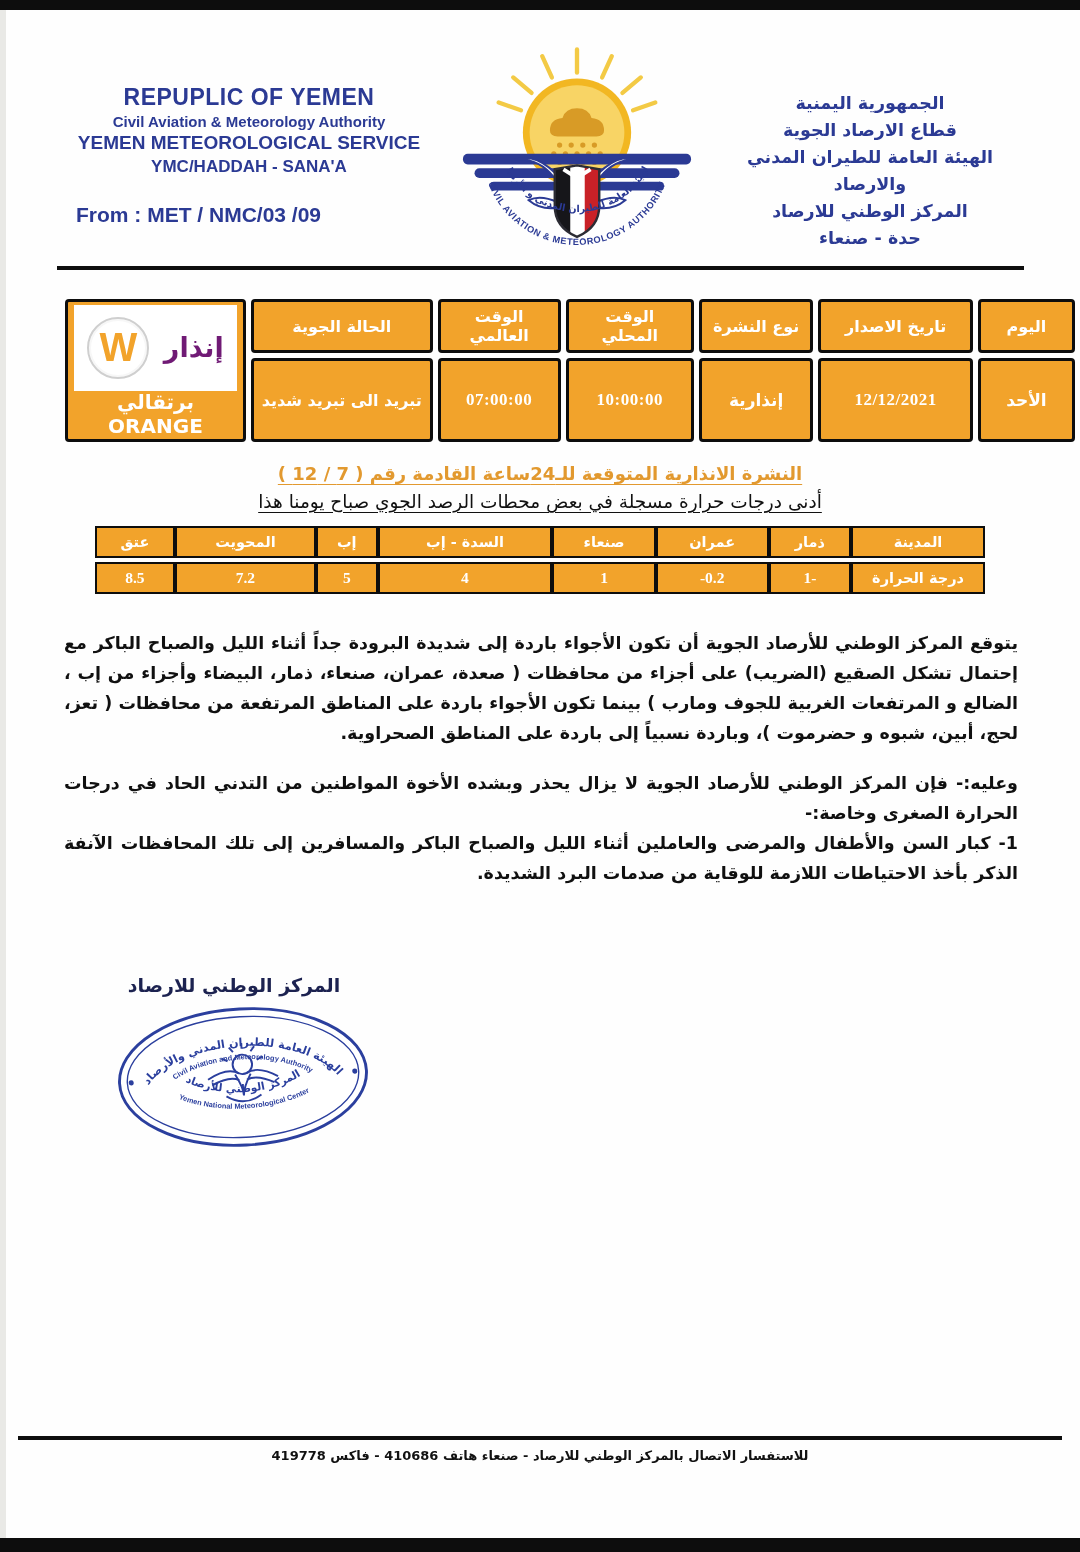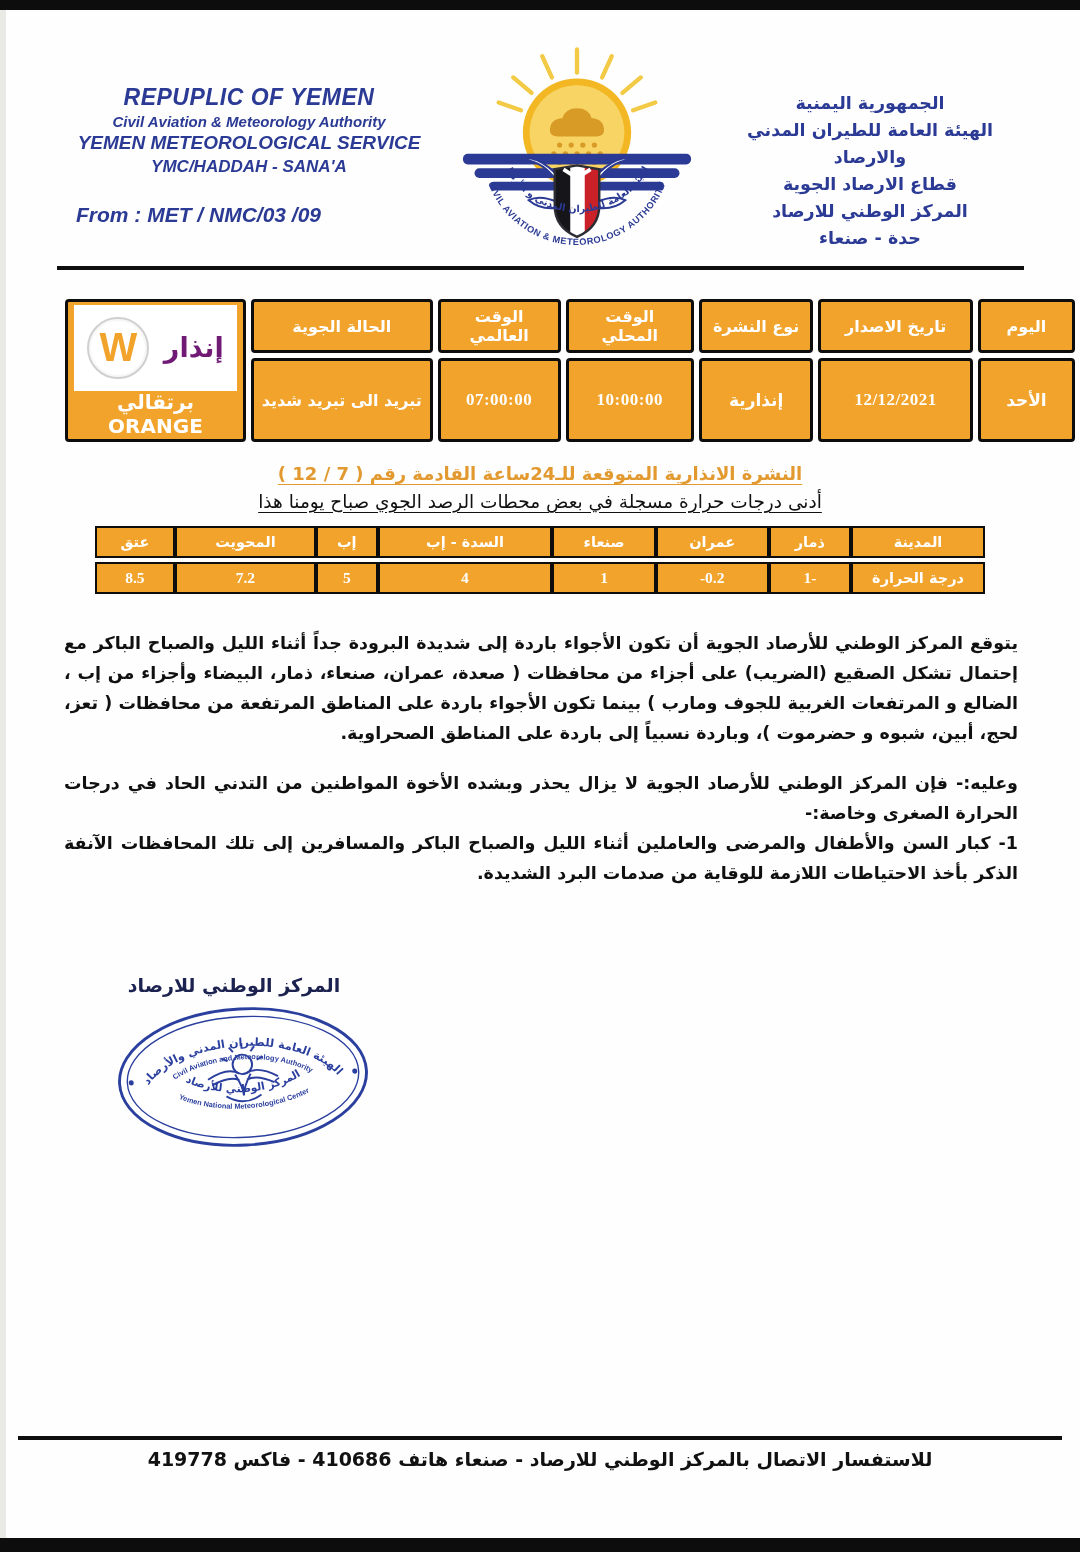--- a/index.html
+++ b/index.html
@@ -4,21 +4,21 @@
 <style>
   html,body{margin:0;padding:0;background:#fff;}
   body{width:1080px;font-family:"DejaVu Sans",sans-serif;}
   .sheet{position:relative;width:1080px;height:1552px;background:#fefefe;overflow:hidden;}
   .bar-top{position:absolute;top:0;left:0;right:0;height:10px;background:#0d0d0d;}
   .bar-bottom{position:absolute;bottom:0;left:0;right:0;height:14px;background:#0d0d0d;}
   .edge-left{position:absolute;top:10px;bottom:14px;left:0;width:6px;background:#e9e9e6;}
 
   
   .hdr{display:flex;margin:84px 56px 0 60px;align-items:flex-start;}
-  .hdr-left{width:378px;text-align:center;color:#2b3a94;font-family:"Liberation Sans",sans-serif;font-weight:bold;font-style:italic;}
+  .hdr-left{width:378px;text-align:center;color:#2b3a94;font-family:"Liberation Sans",sans-serif;font-weight:bold;}
   .hl1{font-size:23px;letter-spacing:.5px;}
   .hl2{font-size:15px;margin-top:2px;}
   .hl3{font-size:19px;margin-top:2px;}
   .hl4{font-size:17px;margin-top:3px;}
   .hfrom{font-size:21px;margin-top:26px;text-align:left;padding-left:16px;}
   .hdr-logo{flex:1;display:flex;justify-content:center;margin-top:-42px;}
   .hdr-right{width:308px;text-align:center;color:#2b3a94;font-weight:bold;font-size:17.5px;line-height:27px;margin-top:6px;}
 
   .rule{margin:12px 56px 0 57px;border-top:4px solid #0e0e0e;}
 
@@ -60,21 +60,21 @@
   .bodytext p.gap{margin-top:20px;}
 
   
   .sig{margin:86px 0 0 98px;width:290px;text-align:center;}
   .sig-title{direction:rtl;color:#1c2250;font-size:19px;font-weight:bold;margin-bottom:8px;margin-right:18px;}
   .stamp{transform:rotate(-3deg);}
 
   
   .foot-rule{position:absolute;left:18px;right:18px;top:1436px;border-top:4px solid #0e0e0e;}
   .foot-text{position:absolute;left:0;right:0;top:1448px;text-align:center;direction:rtl;
-      color:#111;font-size:19px;font-weight:bold;}
+      color:#111;font-size:13px;font-weight:bold;}
 </style>
 </head>
 <body>
 
 <div class="sheet">
   <div class="bar-top"></div>
   <div class="edge-left"></div>
 
   <div class="hdr">
     <div class="hdr-left" dir="ltr">
@@ -150,22 +150,22 @@
           <textPath href="#lgAr" startOffset="50%" text-anchor="middle">الهيئة العامة للطيران المدني و الأرصاد</textPath>
         </text>
         <text font-size="9.5" font-weight="bold" fill="#2b3a94" letter-spacing="0.6" font-family="Liberation Sans, sans-serif">
           <textPath href="#lgEn" startOffset="50%" text-anchor="middle">CIVIL AVIATION &amp; METEOROLOGY AUTHORITY</textPath>
         </text>
       </svg>
     </div>
 
     <div class="hdr-right" dir="rtl">
       <div>الجمهورية اليمنية</div>
+      <div>قطاع الارصاد الجوية</div>
       <div>الهيئة العامة للطيران المدني والارصاد</div>
-      <div>قطاع الارصاد الجوية</div>
       <div>المركز الوطني للارصاد</div>
       <div>حدة - صنعاء</div>
     </div>
   </div>
 
   <div class="rule"></div>
 
   <table class="info" dir="rtl">
     <tbody>
         <tr>

